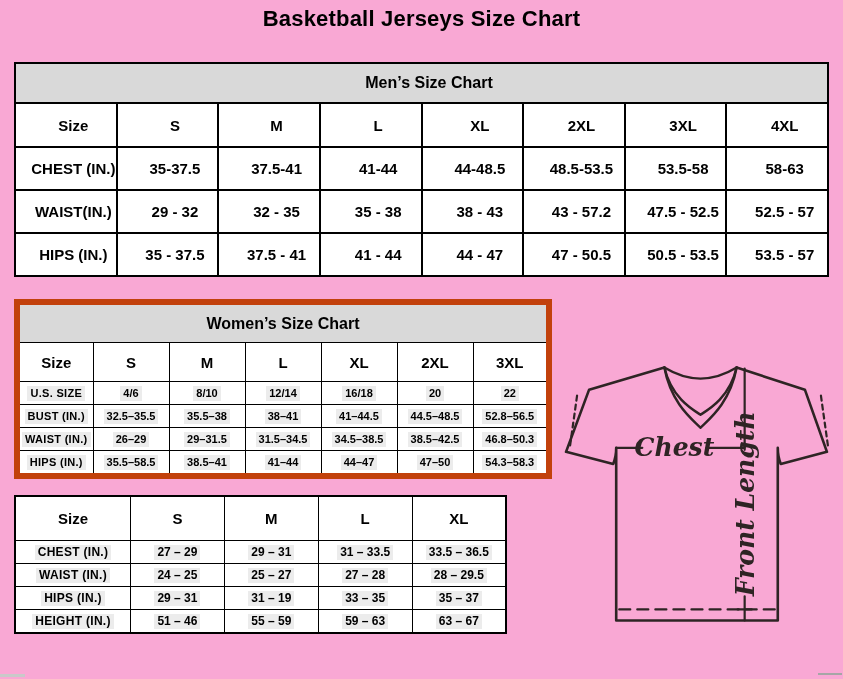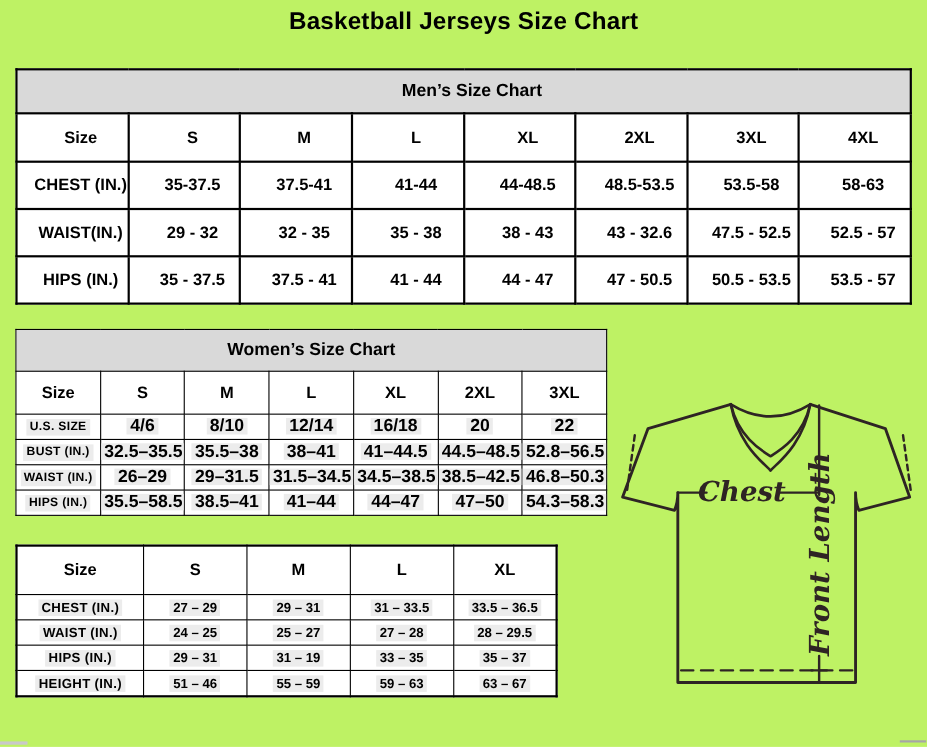--- a/index.html
+++ b/index.html
@@ -1,39 +1,39 @@
 <!DOCTYPE html>
 <html><head>
 <meta charset="utf-8">
 <style>
   html,body{margin:0;padding:0;background:#fff;}
-  #page{position:relative;width:843px;height:679px;background:#bef264;overflow:hidden;
+  #page{position:relative;width:843px;height:679px;background:#f9a8d4;overflow:hidden;
         font-family:"Liberation Sans",sans-serif;color:#000;}
 
   .page-title{position:absolute;top:6px;left:0;width:100%;text-align:center;
               font-size:22px;font-weight:bold;letter-spacing:0.2px;}
 
   table.size-table{border-collapse:collapse;table-layout:fixed;position:absolute;background:#fff;}
   table.size-table th,table.size-table td{text-align:center;vertical-align:middle;padding:0;overflow:hidden;white-space:nowrap;}
 
   
   table.men{left:14px;top:62px;width:815px;border:2px solid #000;}
   table.men th,table.men td{border:2px solid #000;font-weight:bold;font-size:15px;padding-left:15px;}
   table.men tr.title-row th{height:38px;background:#d9d9d9;font-size:16px;}
   table.men tr.header-row th{height:42px;}
   table.men tr.header-row th:first-child{width:115px;}
   table.men tr.data-row th,table.men tr.data-row td{height:41px;}
 
   
-  table.women{left:14px;top:299px;width:538px;border:1px solid #c2410c;}
+  table.women{left:14px;top:299px;width:538px;border:6px solid #c2410c;}
   table.women th,table.women td{border:1px solid #000;font-weight:bold;}
   table.women tr.title-row th{height:37px;background:#d9d9d9;font-size:16px;}
   table.women tr.header-row th{height:38px;font-size:15px;}
   table.women tr.header-row th:first-child{width:84px;}
-  table.women tr.data-row th,table.women tr.data-row td{height:22px;font-size:16px;}
+  table.women tr.data-row th,table.women tr.data-row td{height:22px;font-size:11px;}
   table.women tr.data-row th{font-size:11px;letter-spacing:0.3px;}
 
   
   table.youth{left:14px;top:495px;width:493px;border:2px solid #000;}
   table.youth th,table.youth td{border:1px solid #000;font-weight:bold;}
   table.youth tr.title-row th{height:36px;background:#d9d9d9;font-size:16px;}
   table.youth tr.header-row th{height:43px;font-size:15px;}
   table.youth tr.header-row th:first-child{width:114px;}
   table.youth tr.data-row th,table.youth tr.data-row td{height:22px;font-size:12px;}
   table.youth tr.data-row th{letter-spacing:0.3px;}
@@ -83,21 +83,21 @@
           <td><span>48.5-53.5</span></td>
           <td><span>53.5-58</span></td>
           <td><span>58-63</span></td>
         </tr>
         <tr class="data-row">
           <th><span>WAIST(IN.)</span></th>
           <td><span>29 - 32</span></td>
           <td><span>32 - 35</span></td>
           <td><span>35 - 38</span></td>
           <td><span>38 - 43</span></td>
-          <td><span>43 - 32.6</span></td>
+          <td><span>43 - 57.2</span></td>
           <td><span>47.5 - 52.5</span></td>
           <td><span>52.5 - 57</span></td>
         </tr>
         <tr class="data-row">
           <th><span>HIPS (IN.)</span></th>
           <td><span>35 - 37.5</span></td>
           <td><span>37.5 - 41</span></td>
           <td><span>41 - 44</span></td>
           <td><span>44 - 47</span></td>
           <td><span>47 - 50.5</span></td>

